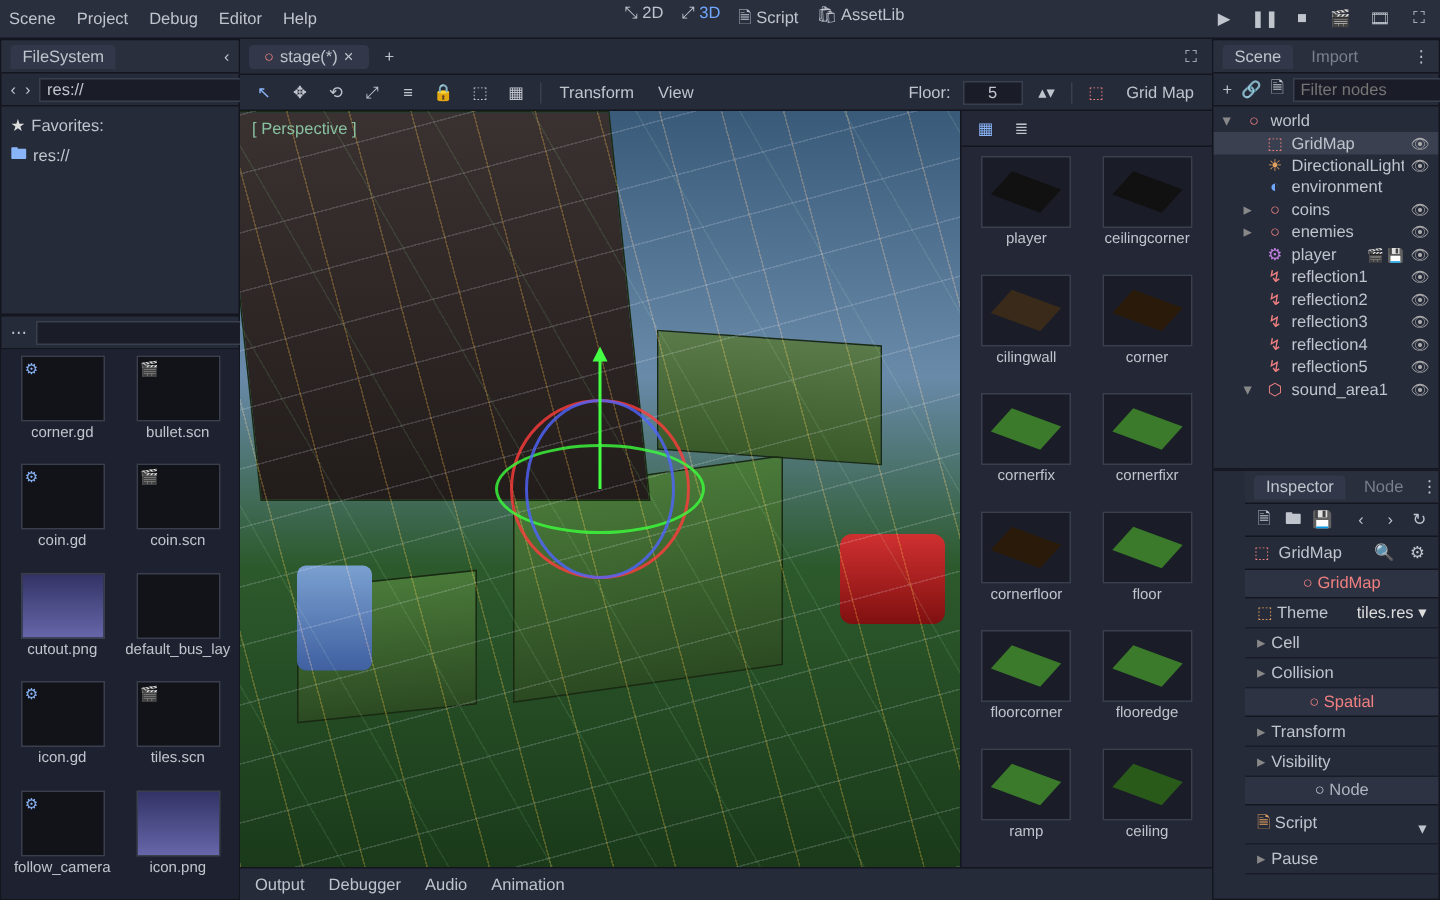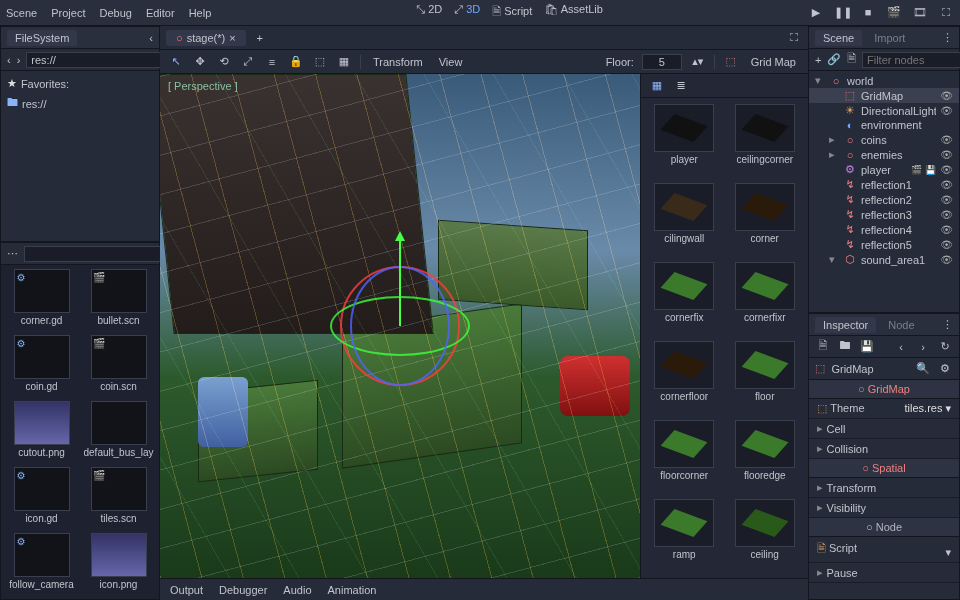--- a/index.html
+++ b/index.html
@@ -60,21 +60,21 @@
 .meshitem .sw .shape { width: 38px; height: 28px; }
 .meshitem .nm { font-size: 10px; }
 .scenetree { flex: 1; overflow-y: auto; padding: 2px 0; }
 .node { display: flex; align-items: center; gap: 4px; padding: 1px 6px; font-size: 11px; }
 .node.sel { background: #3a4050; }
 .node .arrow { width: 10px; color: #888; }
 .node .ic { width: 14px; text-align: center; }
 .node .nm { flex: 1; white-space: nowrap; overflow: hidden; }
 .node .eye { font-size: 10px; color: #aaa; }
 .indent1 { padding-left: 20px; }
-.inspector { flex: 1.3; border-top: 1px solid #14161f; display: flex; flex-direction: column; overflow-y: auto; }
+.inspector { flex: 1.3; border-top: 1px solid #14161f; display: flex; flex-direction: column; overflow-y: auto; padding-left: 21px; }
 .proprow { display: flex; align-items: flex-end; padding: 3px 8px; border-bottom: 1px solid #1a1d28; font-size: 11px; }
 .proprow .k { flex: 1; }
 .proprow .v { color: #ddd; }
 .sectionhd { background: #2e3344; text-align: center; padding: 3px; font-size: 11px; border-bottom: 1px solid #14161f; color: #b0b4c0; }
 .sectionhd.red { color: #f08080; }
 input[type=text] { background: #1a1d28; border: 1px solid #3a3f4e; color: #c0c4cc; padding: 1px 4px; font-size: 11px; }
 .floorinput { width: 40px; text-align: center; }
 .star { color: #ddd; }
 .red { color: #f08080; }
 .blue { color: #6fa8ff; }
@@ -107,21 +107,21 @@
         <span class="tbtn">■</span>
         <span class="tbtn">🎬</span>
         <span class="tbtn">🎞</span>
         <span class="tbtn">⛶</span>
       </div>
   </div>
 
   <div class="main">
 
     <div class="leftcol">
-      <div class="panel" style="height: 216px">
+      <div class="panel" style="height: 184px">
         <div class="panel-head">
           <span class="tab">FileSystem</span>
           <span class="sp"></span>
           <span class="icn">‹</span>
         </div>
         <div class="btnrow">
           <span class="tbtn">‹</span>
           <span class="tbtn">›</span>
           <input type="text" style="flex: 1 1 0%;" value="res://">
           <span class="tbtn star">★</span>

